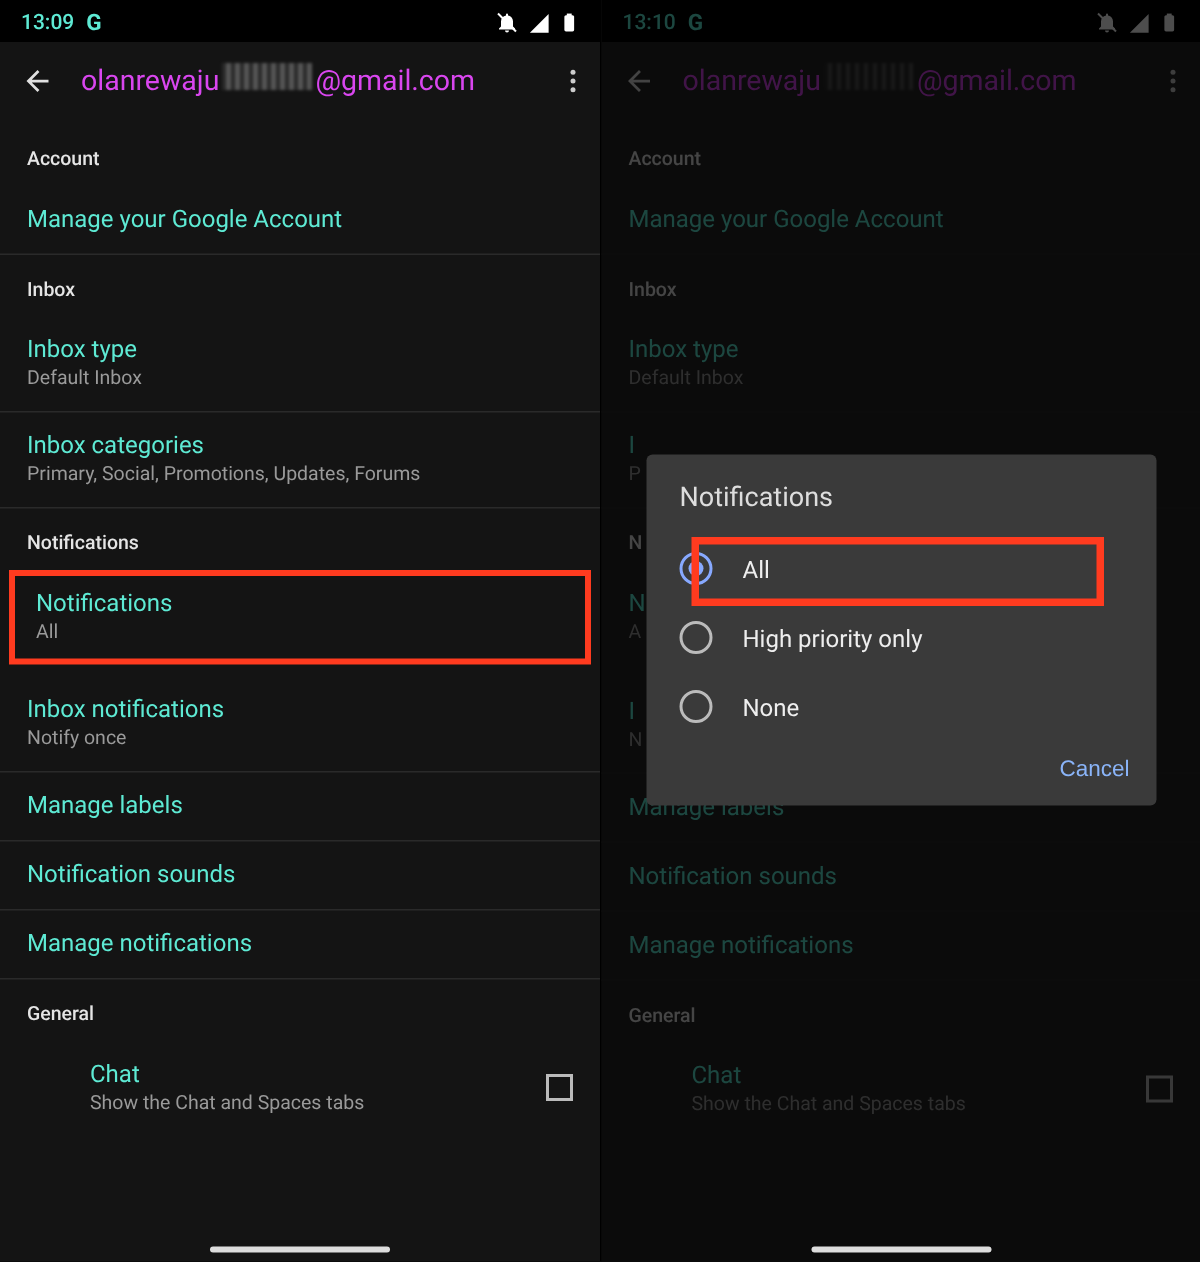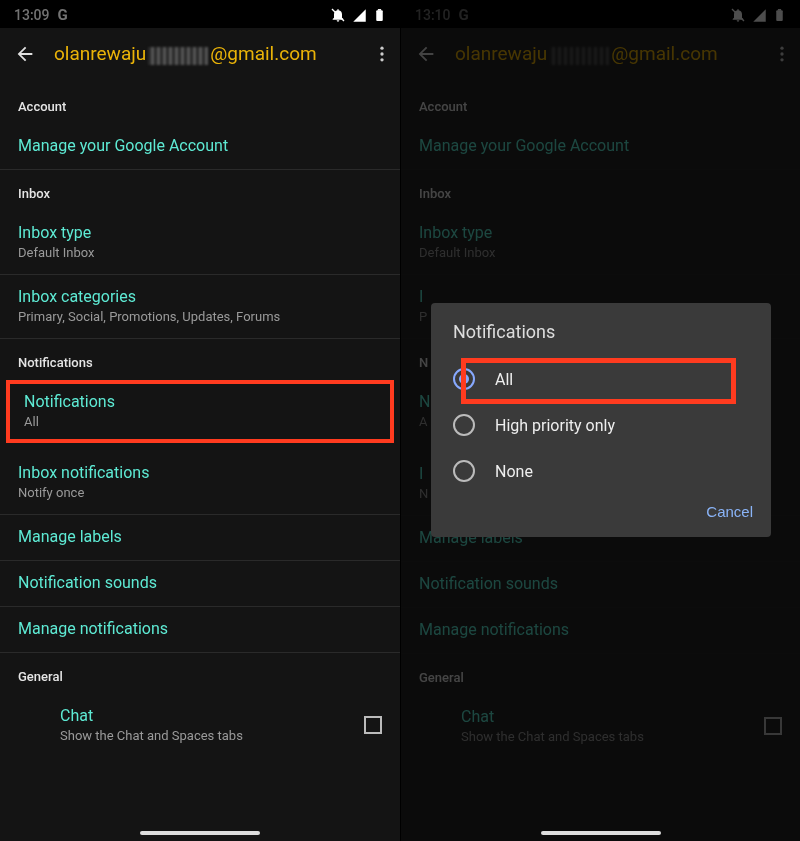--- a/index.html
+++ b/index.html
@@ -21,39 +21,39 @@
   }
   .panel + .panel { border-left: 1px solid #000; }
   .dimmed { filter: brightness(0.55); }
   .statusbar {
     height: 28px;
     display: flex;
     align-items: center;
     justify-content: space-between;
     padding: 2px 14px 0 14px;
     font-size: 14px;
-    color: #737373;
+    color: #5eead4;
     background: #000;
   }
   .sb-left { display: flex; align-items: center; gap: 8px; font-weight: 500; }
   .sb-right { display: flex; align-items: center; gap: 6px; }
   .g-badge { font-weight: 700; font-size: 15px; }
   .titlebar {
     display: flex;
     align-items: center;
     padding: 14px 8px 18px 14px;
     gap: 18px;
   }
   .back-arrow svg, .overflow svg, .sb-right svg { display: block; }
   .email {
     flex: 1;
     font-size: 19px;
-    color: #eab308;
-    display: flex;
-    align-items: flex-end;
+    color: #d946ef;
+    display: flex;
+    align-items: flex-start;
   }
   .email-blur {
     display: inline-block;
     width: 60px;
     height: 18px;
     background: repeating-linear-gradient(90deg,#2a2a2a,#2a2a2a 3px,#555 3px,#555 6px);
     filter: blur(1px);
     margin: 0 2px;
   }
   .section-hdr {

